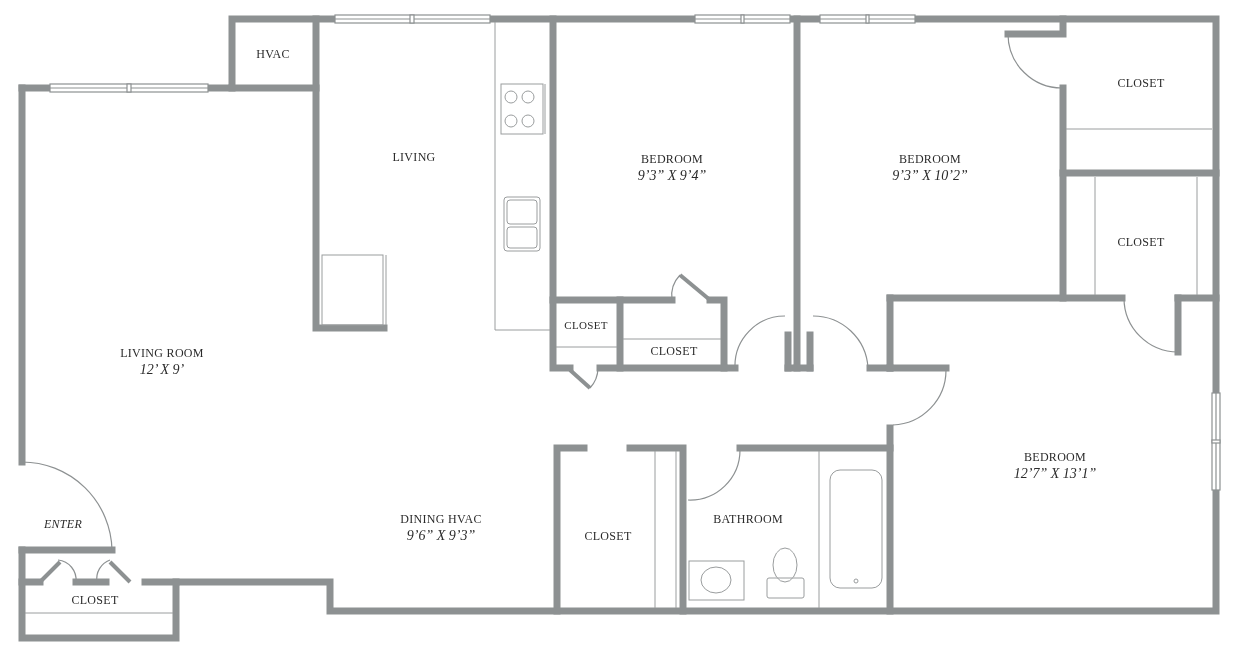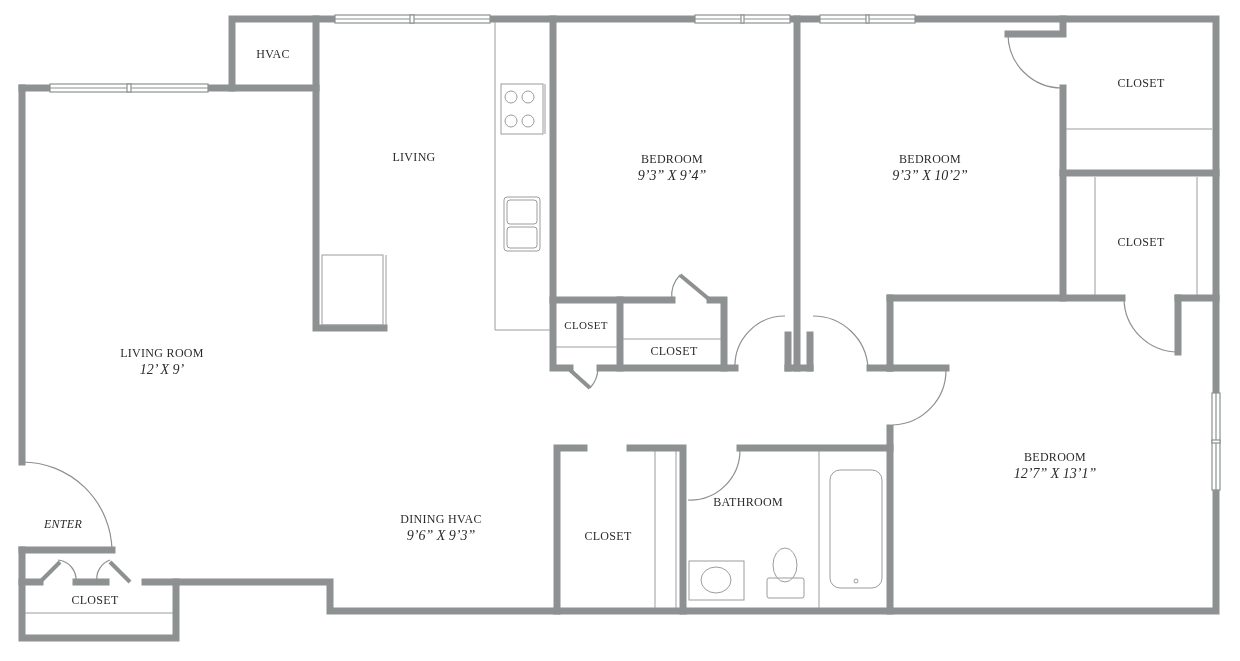--- a/index.html
+++ b/index.html
@@ -180,19 +180,19 @@
 <div class="label" style="left:95px;top:600px;">
   <div class="name">CLOSET</div>
 </div>
 <div class="label" style="left:441px;top:528px;">
   <div class="name">DINING HVAC</div>
   <div class="dims">9’6” X 9’3”</div>
 </div>
 <div class="label" style="left:608px;top:536px;">
   <div class="name">CLOSET</div>
 </div>
-<div class="label" style="left:748px;top:502px;">
+<div class="label" style="left:748px;top:519px;">
   <div class="name">BATHROOM</div>
 </div>
 <div class="label" style="left:1055px;top:466px;">
   <div class="name">BEDROOM</div>
   <div class="dims">12’7” X 13’1”</div>
 </div>
 
 </body></html>

